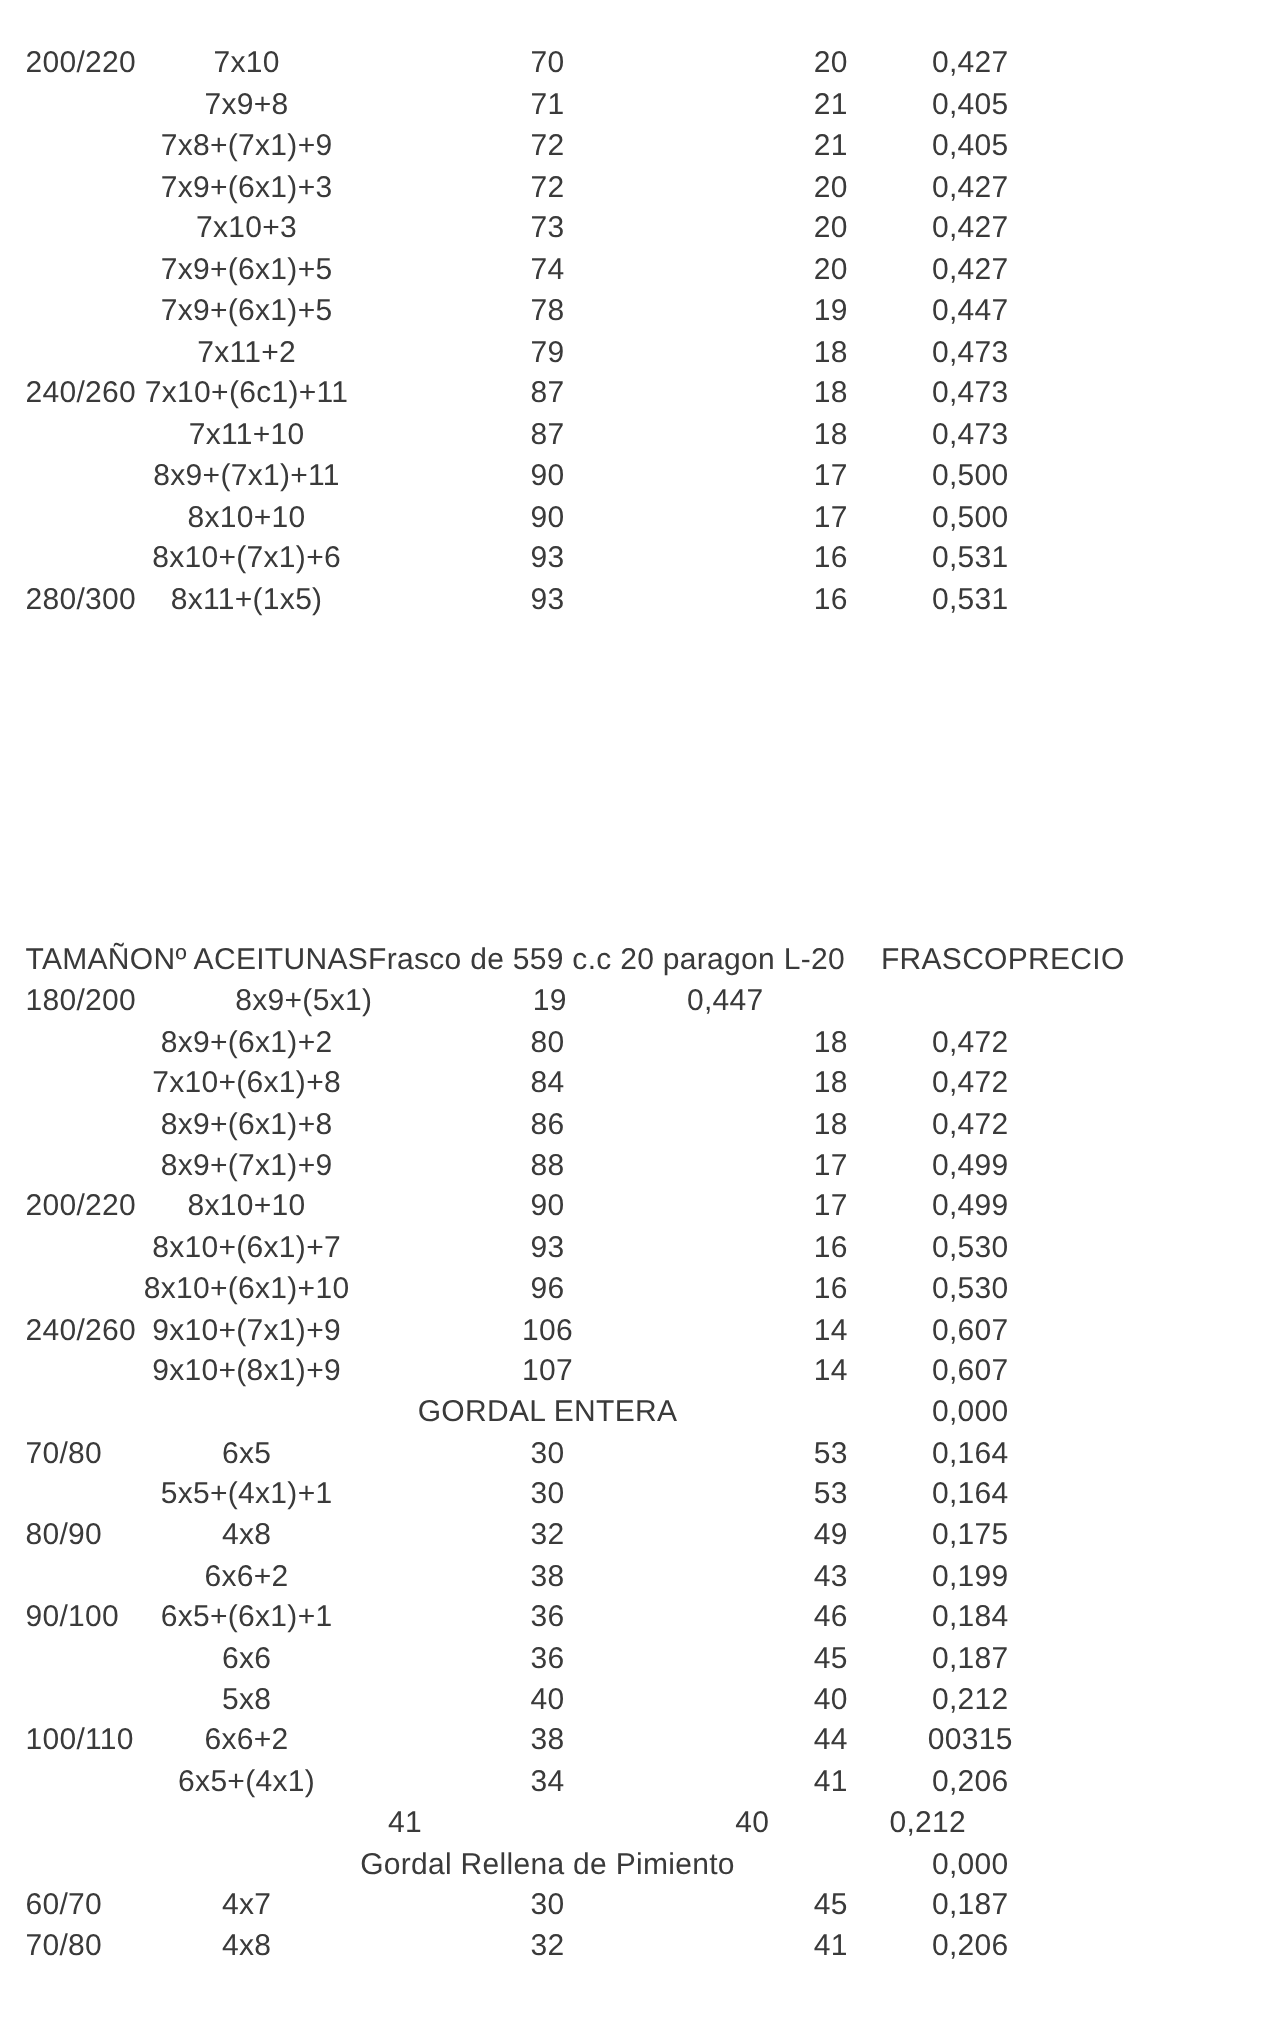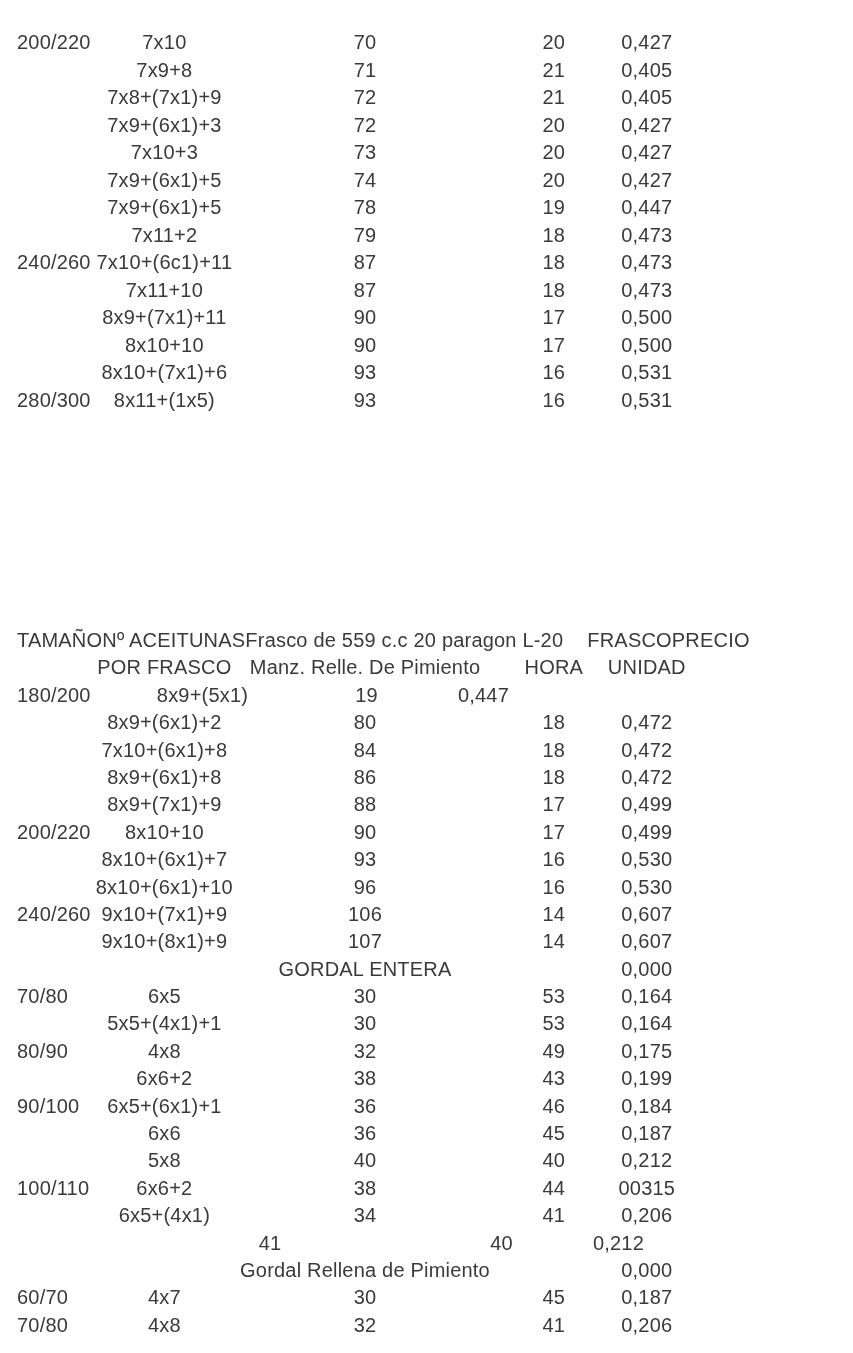--- a/index.html
+++ b/index.html
@@ -138,27 +138,20 @@
   <section class="table-block" id="table-bottom">
 
     <div class="tr">
       <div class="td c1">TAMAÑO</div>
       <div class="td c2">Nº ACEITUNAS</div>
       <div class="td c3">Frasco de 559 c.c 20 paragon L-20</div>
       <div class="td c4">FRASCO</div>
       <div class="td c5">PRECIO</div>
     </div>
 
-    <div class="tr">
-      <div class="td c1"></div>
-      <div class="td c2">POR FRASCO</div>
-      <div class="td c3">Manz. Relle. De Pimiento</div>
-      <div class="td c4">HORA</div>
-      <div class="td c5">UNIDAD</div>
-    </div>
 
     <div id="rows-bottom">
         <div class="tr">
           <div class="td c1">180/200</div>
           <div class="td c2">8x9+(5x1)</div>
           <div class="td c4">19</div>
           <div class="td c5">0,447</div>
         </div>
         <div class="tr">
           <div class="td c1"></div>

